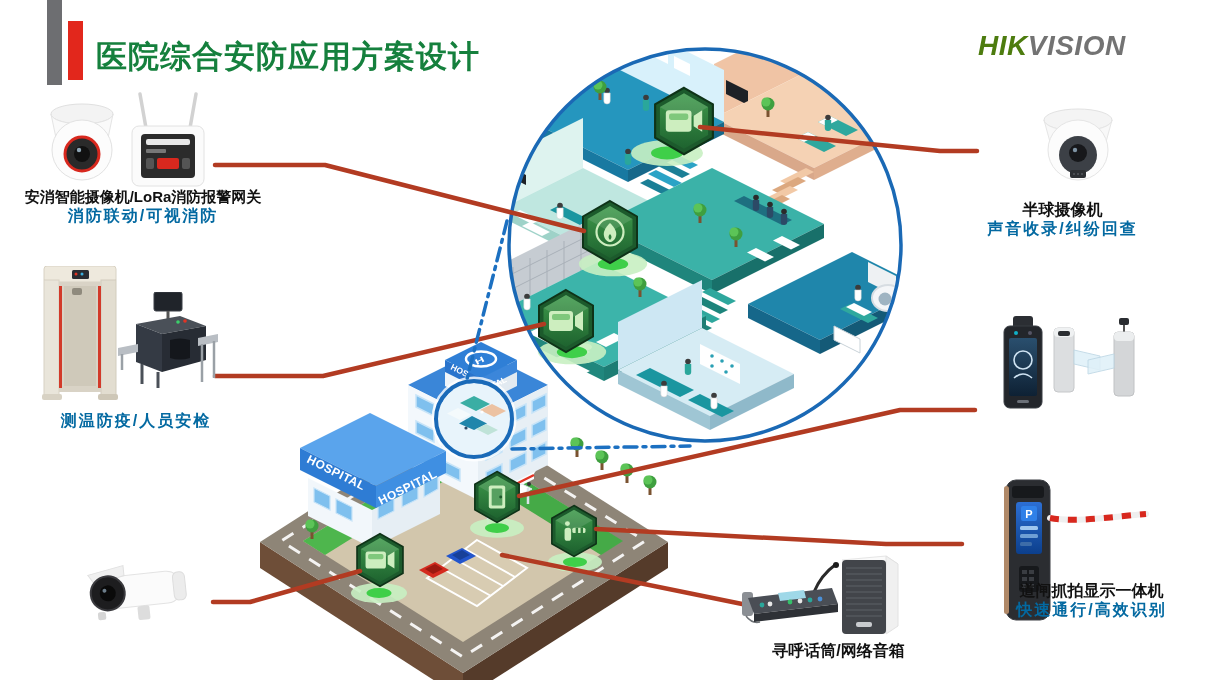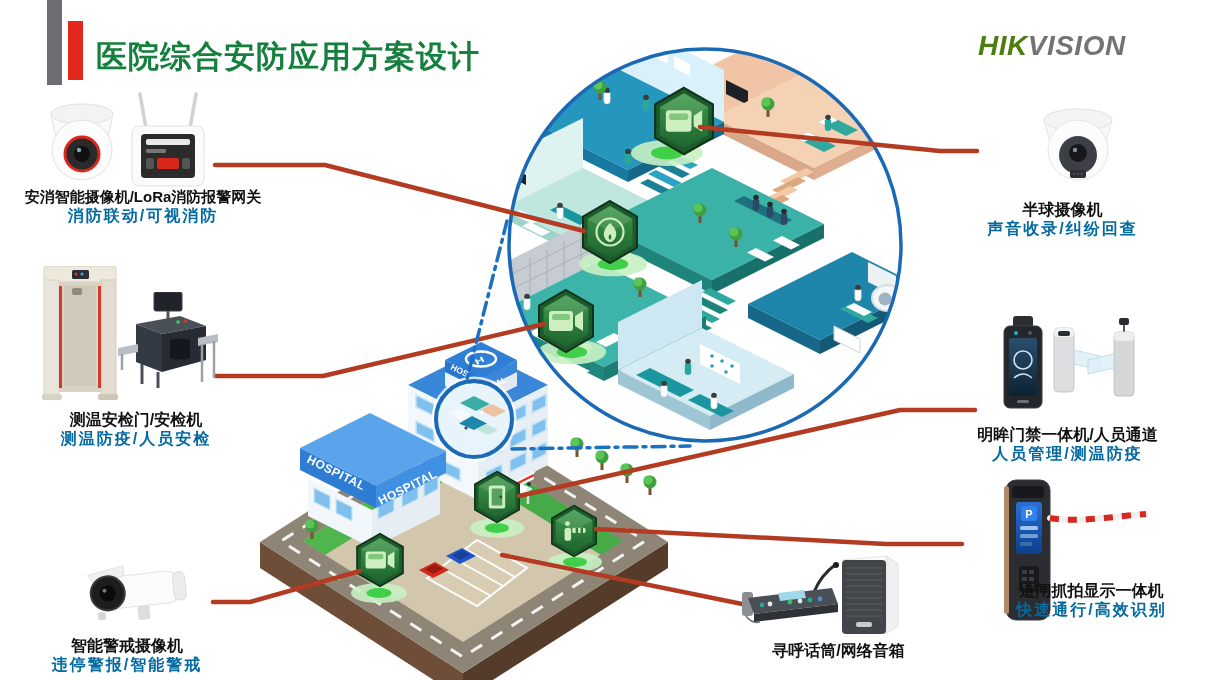--- a/index.html
+++ b/index.html
@@ -553,34 +553,25 @@
         <line x1="10" y1="64" x2="46" y2="64"></line>
     </g>
     <rect x="20" y="70" width="16" height="5" rx="2" fill="#c9cccf"></rect>
   </svg>
 
   <div class="pgroup z2" style="left:23px;top:188px;width:240px">
     <div class="pname small">安消智能摄像机/LoRa消防报警网关</div>
     <div class="pfeat">消防联动/可视消防</div>
   </div>
   <div class="pgroup z2" style="left:16px;top:411px;width:240px">
-    <div class="pname">测温安检门/安检机</div>
     <div class="pfeat">测温防疫/人员安检</div>
-  </div>
-  <div class="pgroup z2" style="left:7px;top:637px;width:240px">
-    <div class="pname">智能警戒摄像机</div>
-    <div class="pfeat">违停警报/智能警戒</div>
   </div>
   <div class="pgroup z2" style="left:950px;top:201px;width:225px">
     <div class="pname">半球摄像机</div>
     <div class="pfeat">声音收录/纠纷回查</div>
-  </div>
-  <div class="pgroup z2" style="left:955px;top:426px;width:225px">
-    <div class="pname">明眸门禁一体机/人员通道</div>
-    <div class="pfeat">人员管理/测温防疫</div>
   </div>
   <div class="pgroup z2" style="left:979px;top:582px;width:225px">
     <div class="pname">道闸抓拍显示一体机</div>
     <div class="pfeat">快速通行/高效识别</div>
   </div>
   <div class="pgroup z2" style="left:726px;top:642px;width:225px">
     <div class="pname">寻呼话筒/网络音箱</div>
   </div>
 
 </div>

